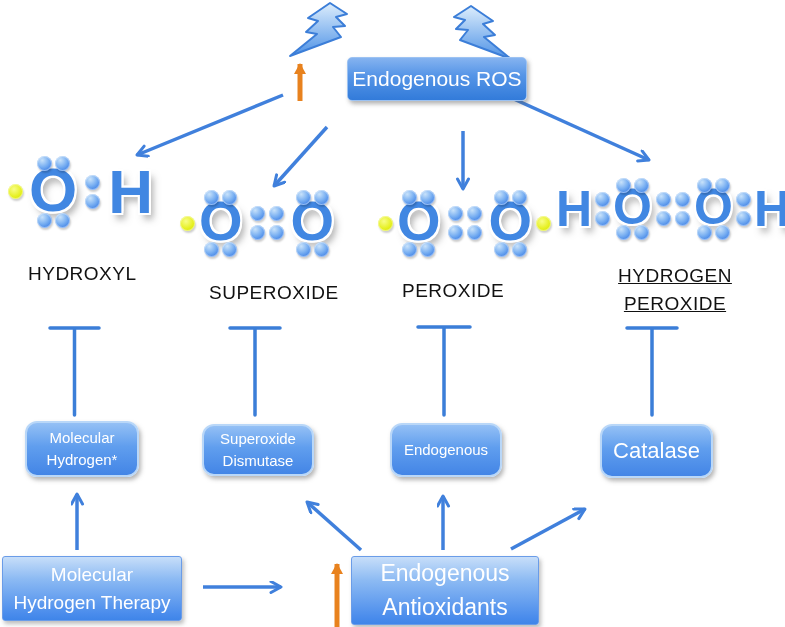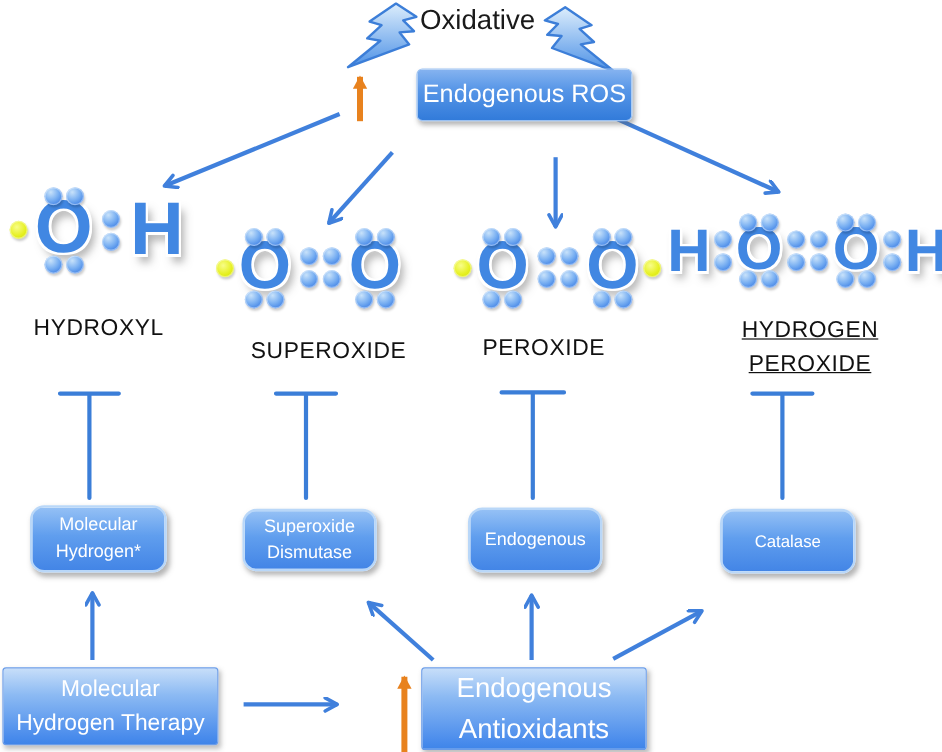--- a/index.html
+++ b/index.html
@@ -23,21 +23,21 @@
   .ros-box{left:315px;top:57px;width:178px;height:42px;font-size:21px;border-radius:5px;
        background:linear-gradient(180deg,#85b3f0 0%,#5796e7 40%,#3largin 100%);
        background:linear-gradient(180deg,#85b3f0 0%,#5796e7 40%,#327bda 100%);
        border:1px solid #9cc2f2;box-shadow:2px 3px 4px rgba(90,90,90,.45);margin-left:32px;}
   .anti-box{border-radius:12px;font-size:15px;line-height:1.45;
        background:linear-gradient(180deg,#94c0f5 0%,#609eee 45%,#4385e6 100%);
        border:2px solid #b9d7f8;box-shadow:2px 3px 4px rgba(110,110,110,.5);}
   .abox-0{left:25px;top:421px;width:110px;height:52px;}
   .abox-1{left:202px;top:424px;width:108px;height:48px;}
   .abox-2{left:390px;top:423px;width:108px;height:50px;}
-  .abox-3{left:600px;top:424px;width:109px;height:50px;font-size:14px;}
+  .abox-3{left:600px;top:424px;width:109px;height:50px;font-size:22px;}
   .bottom-box{border-radius:3px;line-height:1.45;
        background:linear-gradient(180deg,#c7def9 0%,#8cbaf3 35%,#4a8cec 90%,#3f85e9 100%);
        border:1px solid #6a9ce8;box-shadow:2px 3px 4px rgba(110,110,110,.45);}
   .bbox-0{left:2px;top:556px;width:178px;height:63px;font-size:19px;}
   .bbox-1{left:351px;top:556px;width:186px;height:67px;font-size:23px;}
 
   
   .molecule{position:absolute;display:flex;align-items:center;z-index:2;}
   .mol-hydroxyl{left:8px;top:156px;gap:6px;}
   .mol-superoxide{left:180px;top:190px;gap:4px;}
@@ -103,21 +103,20 @@
       <path d="M418,327 H470 M444,327 V415"></path>
       <path d="M627,328 H677 M652,328 V415"></path>
     </g>
 
     <g fill="url(#boltg)" stroke="#3c7ed8" stroke-width="2" stroke-linejoin="round">
       <path d="M330,3 L347,14 L336,17 L345,26 L333,27 L341,37 L290,56 L317,34 L306,32 L318,21 L308,18 Z"></path>
       <path d="M330,3 L347,14 L336,17 L345,26 L333,27 L341,37 L290,56 L317,34 L306,32 L318,21 L308,18 Z" transform="translate(801,3) scale(-1,1)"></path>
     </g>
   </svg>
 
-  <div class="title-line" id="title1">Oxidative</div>
 
   <div class="box ros-box">
     <span>Endogenous ROS</span>
   </div>
 
   <div class="molecule mol-hydroxyl">
       <span class="dot ydot"></span>
       <span class="atom">
         <span class="dots-row top">
           <span class="dot"></span>

